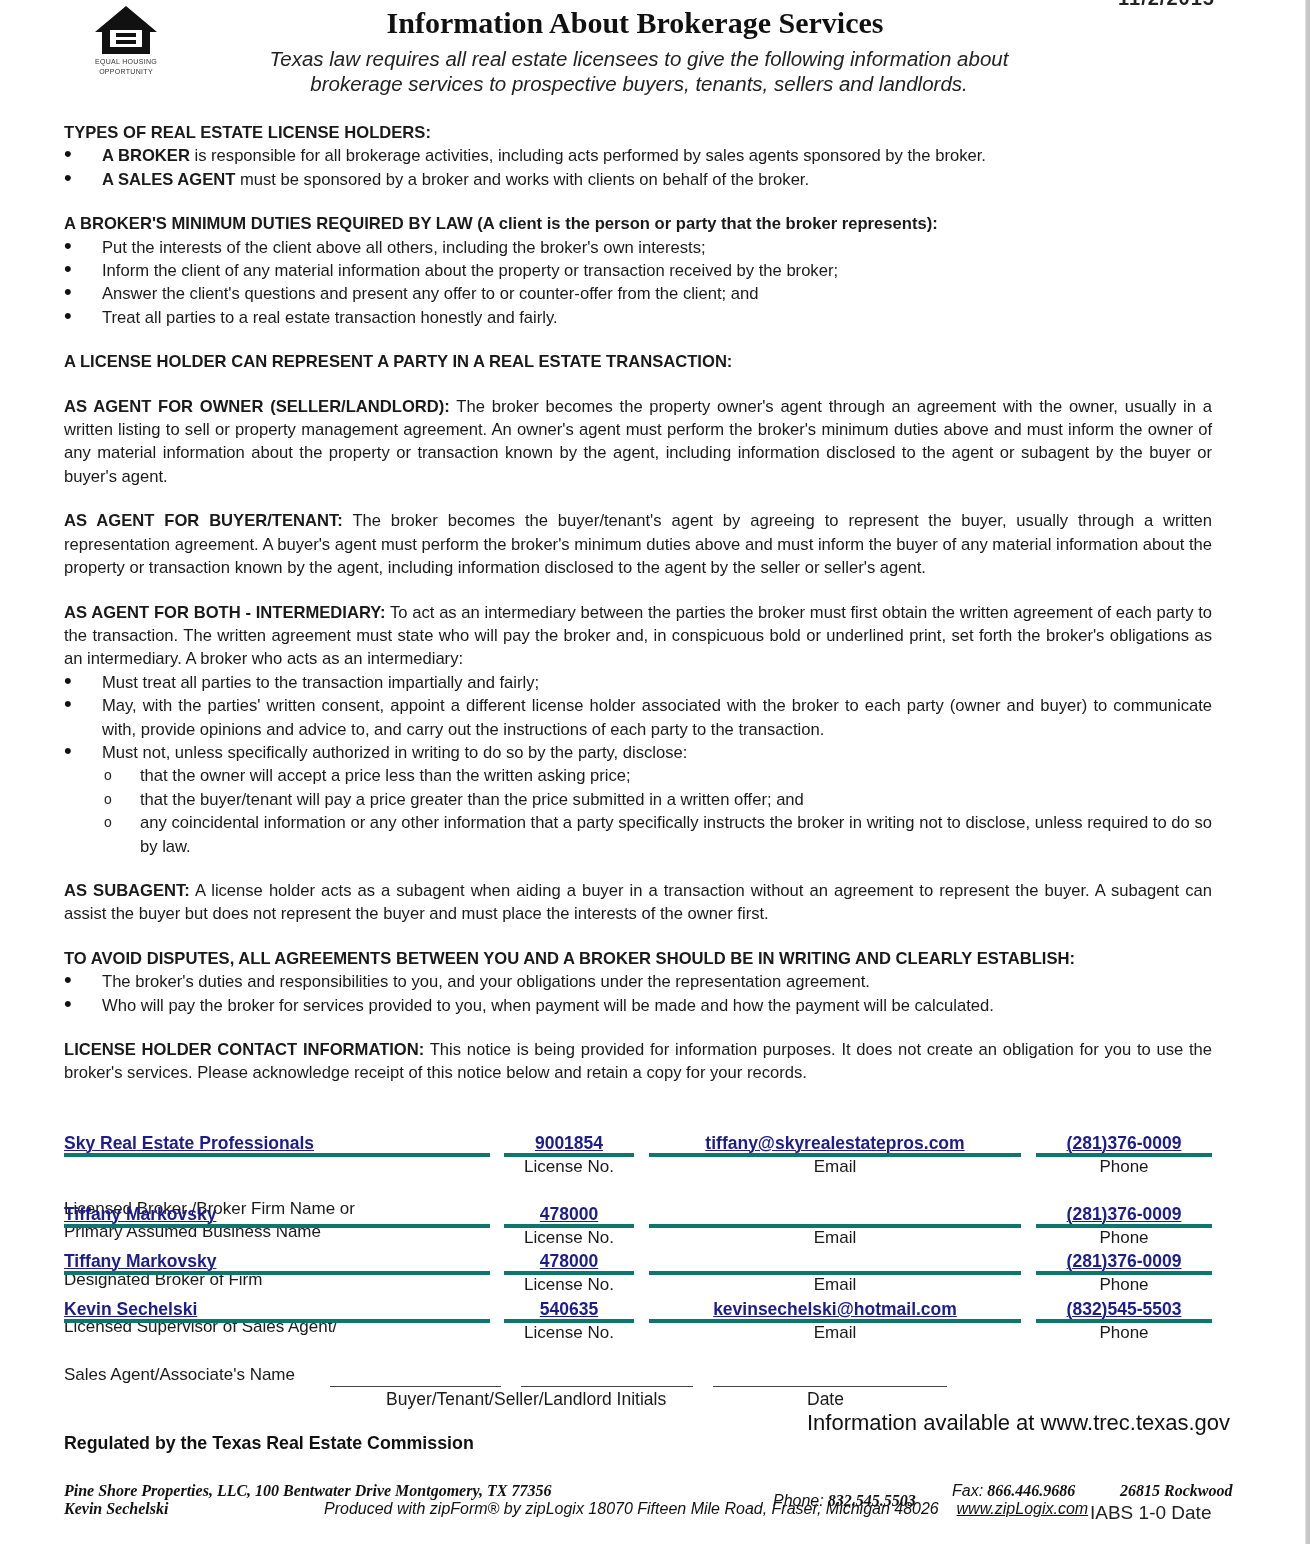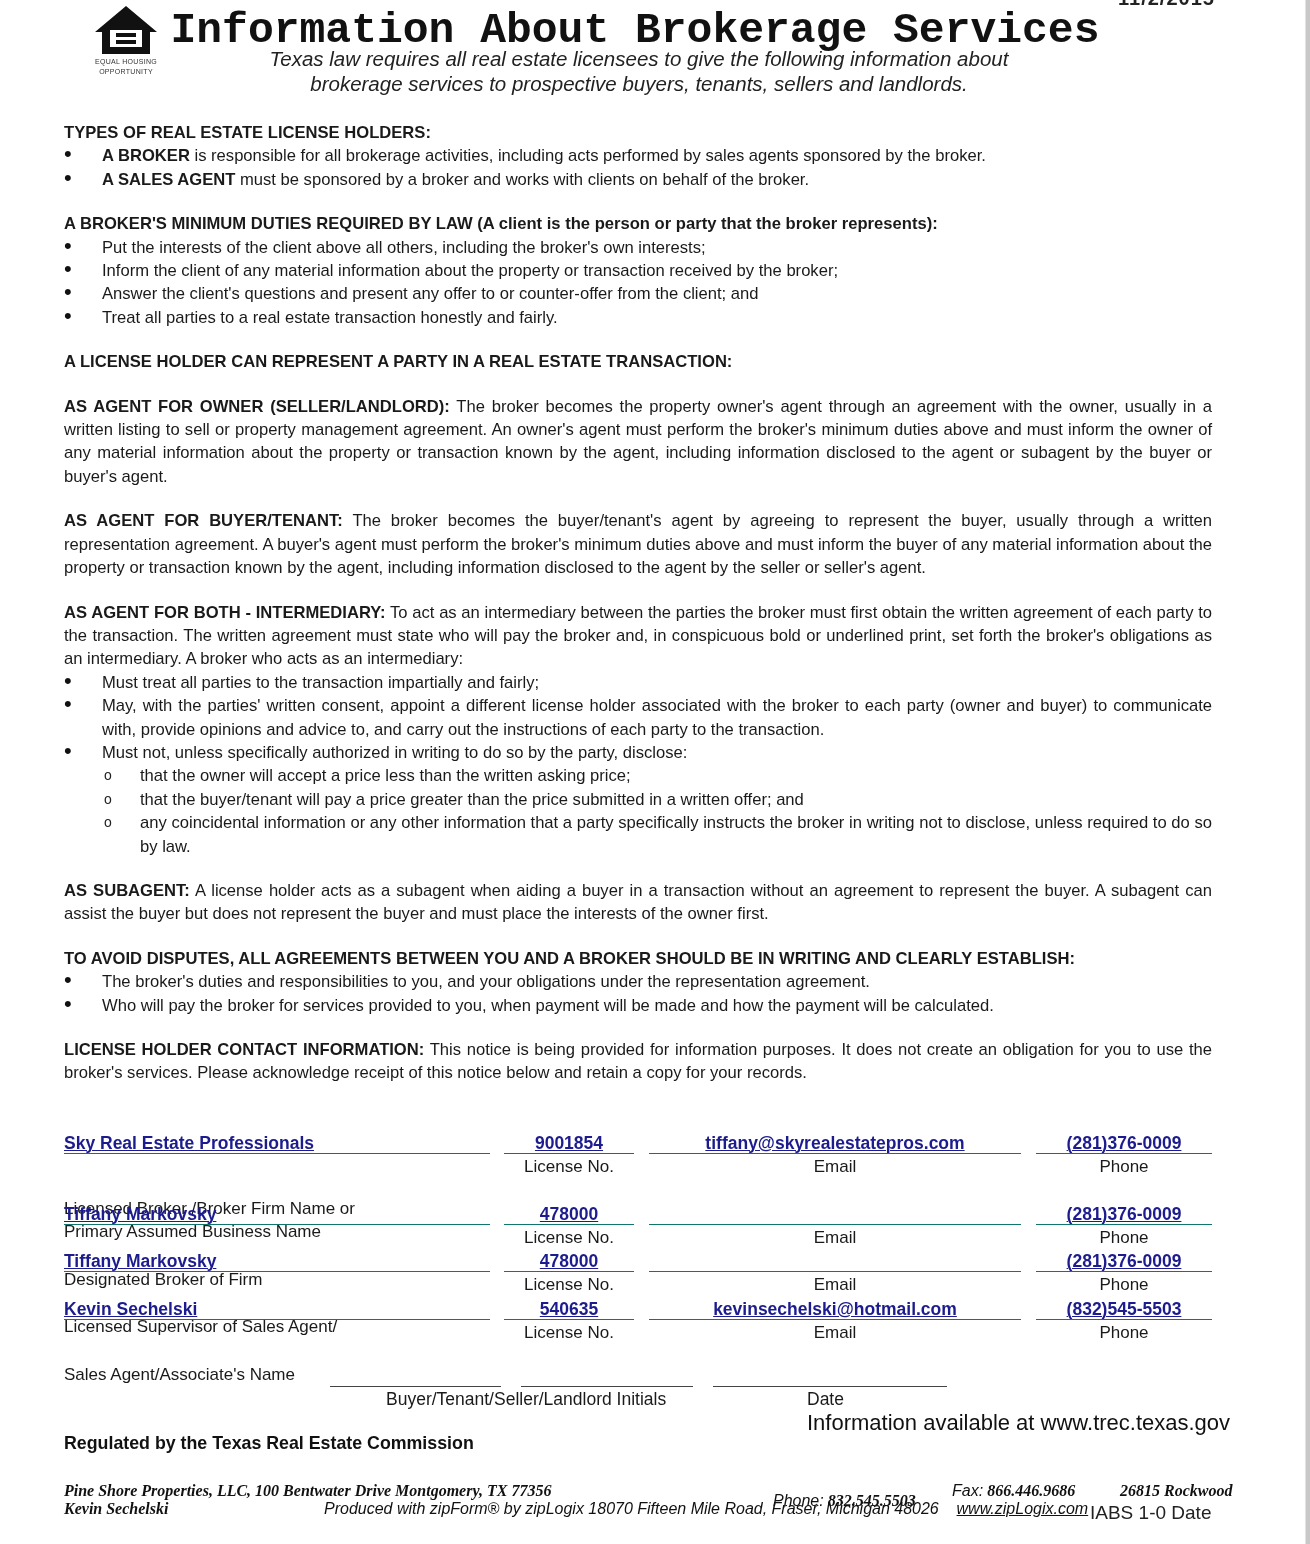--- a/index.html
+++ b/index.html
@@ -16,21 +16,21 @@
     color: #222; letter-spacing: 1px;
   }
   .logo { position: absolute; left: 86px; top: 4px; width: 80px; text-align: center; }
   .logo svg { display: block; margin: 0 auto; }
   .logo-text {
     font-size: 7px; line-height: 8px; color: #333; letter-spacing: 0.3px; margin-top: 2px;
     text-transform: uppercase;
   }
   .title {
     position: absolute; top: 6px; left: 0; width: 1270px; text-align: center;
-    font-family: Liberation Mono, monospace; font-weight: bold; font-size: 43px; color: #111;
+    font-family: Liberation Serif, serif; font-weight: bold; font-size: 30px; color: #111;
   }
   .subtitle {
     position: absolute; top: 46px; left: 0; width: 1278px; text-align: center;
     font-style: italic; font-size: 20.5px; line-height: 25px; color: #222;
   }
   .content {
     position: absolute; left: 64px; top: 121px; width: 1148px;
     font-size: 16.6px; line-height: 23.4px; color: #1a1a1a;
   }
   .content p { margin: 0; }
@@ -45,21 +45,21 @@
   ul.sub { list-style: none; margin: 0; padding: 0 0 0 38px; }
   ul.sub > li { position: relative; padding-left: 38px; }
   ul.sub > li::before {
     content: "o"; position: absolute; left: 2px; top: 0; font-size: 14px; color: #222;
   }
   .contact {
     position: absolute; left: 64px; top: 1131px; width: 1148px;
   }
   .crow { position: relative; height: 24px; }
   .cell {
-    position: absolute; top: 0; height: 22px; border-bottom: 1px solid #0f766e;
+    position: absolute; top: 0; height: 22px; border-bottom: 4px solid #0f766e;
     color: #1c1c8e; font-weight: bold; font-size: 17.5px; line-height: 24px; white-space: nowrap;
   }
   .cell span { text-decoration: underline; text-decoration-thickness: 1px; }
   .c-name { left: 0; width: 426px; text-align: left; }
   .c-lic { left: 440px; width: 130px; text-align: center; }
   .c-email { left: 585px; width: 372px; text-align: center; }
   .c-phone { left: 972px; width: 176px; text-align: center; }
   .lrow { position: relative; height: 23.4px; font-size: 17px; line-height: 23.4px; color: #1a1a1a; }
   .lrow > div { position: absolute; top: 0; white-space: nowrap; }
   .l-name { left: 0; margin-top: 42px; }

